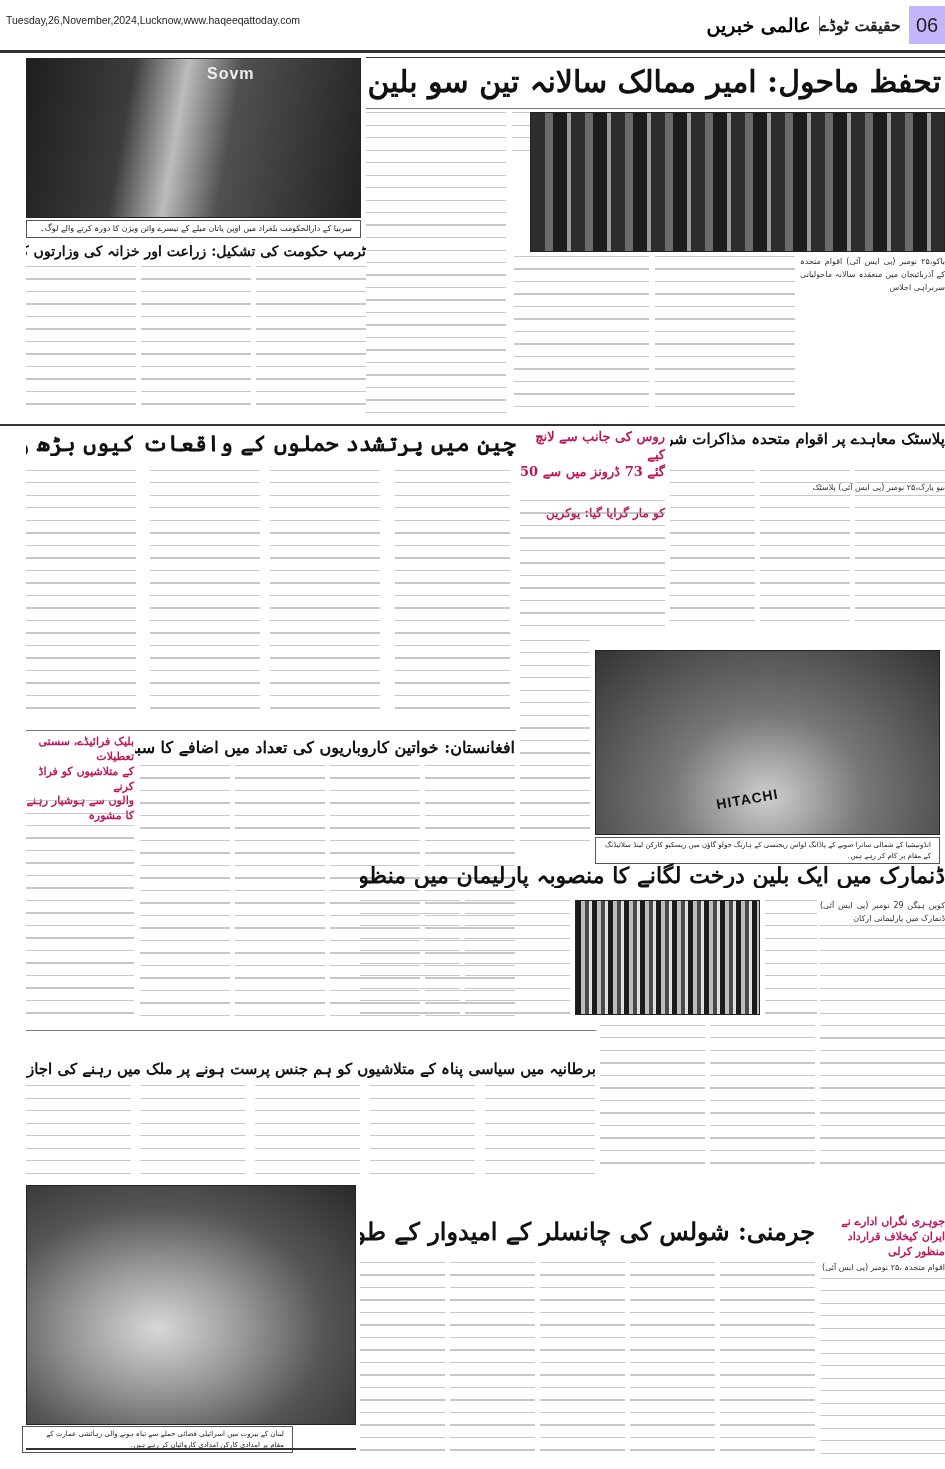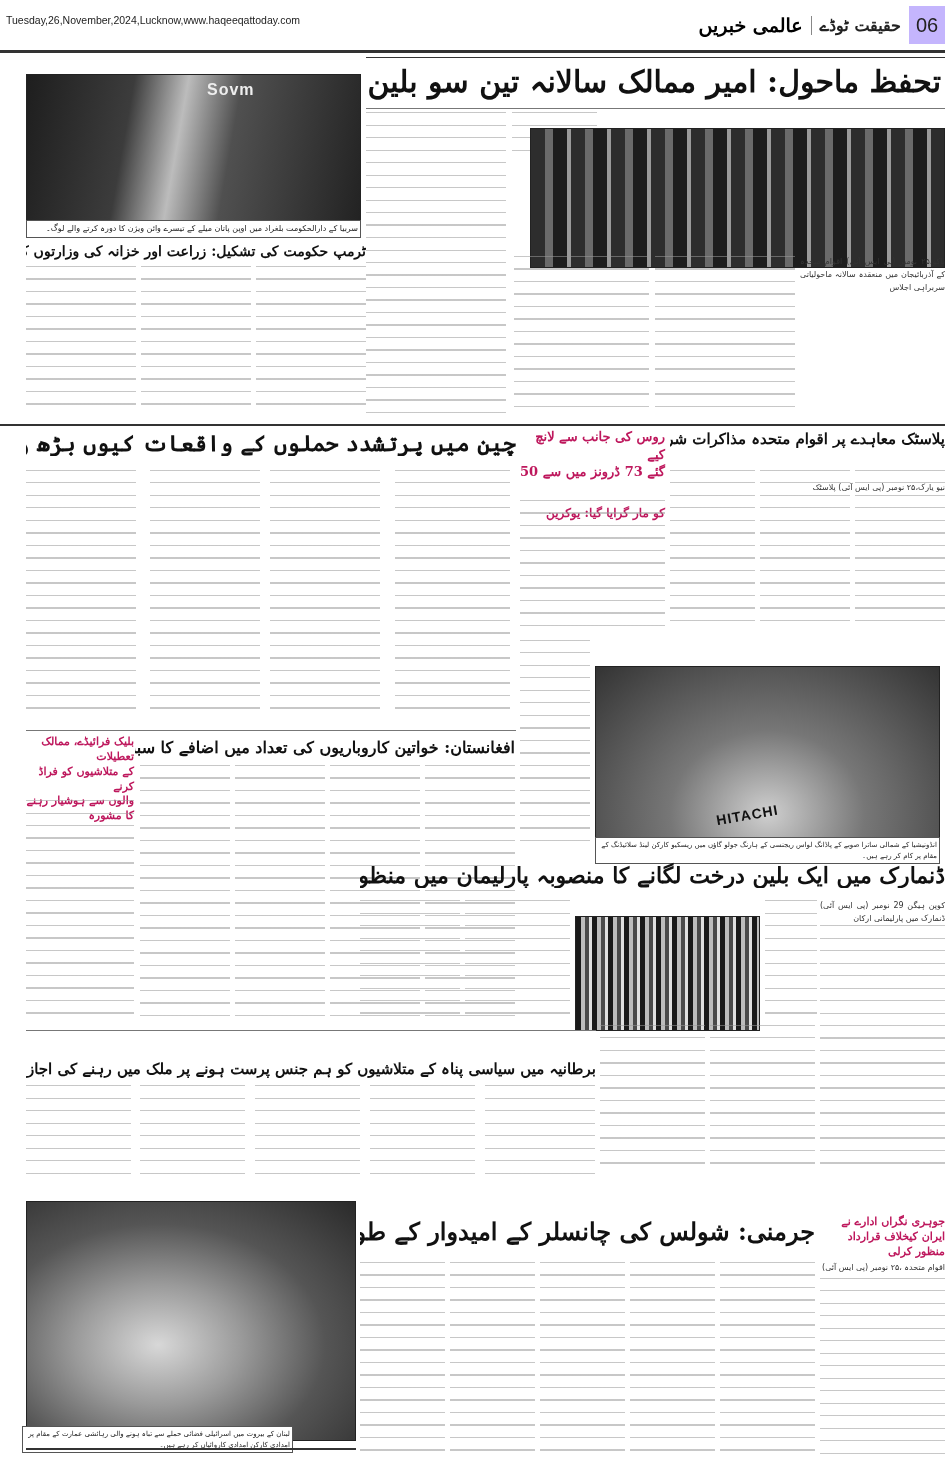--- a/index.html
+++ b/index.html
@@ -1,34 +1,34 @@
 <!DOCTYPE html>
 <html><head>
 <meta charset="utf-8">
 <style>
   * { box-sizing: border-box; margin: 0; padding: 0; }
   body { width: 945px; height: 1469px; background: #ffffff; font-family: "DejaVu Sans", sans-serif; color: #111; position: relative; overflow: hidden; }
   .abs { position: absolute; }
   .masthead-date { left: 6px; top: 14px; font-family: "Liberation Sans", sans-serif; font-size: 10.5px; color: #222; }
   .masthead-right { right: 0; top: 2px; height: 46px; display: flex; align-items: center; gap: 8px; direction: rtl; }
   .page-no { background: #c4b5fd; width: 36px; height: 38px; display: flex; align-items: center; justify-content: center; font-family: "Liberation Sans", sans-serif; font-size: 20px; color: #222; }
-  .paper-name { font-family: "DejaVu Serif", serif; font-size: 16px; font-weight: bold; color: #222; padding-left: 8px; border-left: 1px solid #888; }
+  .paper-name { font-family: "DejaVu Serif", serif; font-size: 16px; font-weight: bold; color: #222; padding-left: 0; border-left: 1px solid #888; }
   .section-name { font-family: "DejaVu Serif", serif; font-size: 19px; font-weight: bold; color: #000; }
   .rule-top { left: 0; top: 50px; width: 945px; height: 3px; background: #333; }
   .rule { background: #333; height: 2px; }
   .thin { background: #777; height: 1px; }
   .headline { font-family: "DejaVu Serif", serif; font-weight: bold; color: #111; direction: rtl; text-align: right; line-height: 1.2; white-space: nowrap; overflow: hidden; }
   .subhead { font-family: "DejaVu Serif", serif; font-weight: bold; color: #be185d; direction: rtl; text-align: right; line-height: 1.35; }
-  .photo { background: linear-gradient(160deg, #6d6d6d 0%, #3a3a3a 35%, #8a8a8a 60%, #2f2f2f 100%); border: 1px solid #222; overflow: hidden; margin-top: 16px; }
+  .photo { background: linear-gradient(160deg, #6d6d6d 0%, #3a3a3a 35%, #8a8a8a 60%, #2f2f2f 100%); border: 1px solid #222; overflow: hidden; }
   .photo.crowd { background: repeating-linear-gradient(90deg, #2d2d2d 0 14px, #6a6a6a 14px 22px, #1d1d1d 22px 36px, #9a9a9a 36px 40px), #444; }
   .photo.forest { background: repeating-linear-gradient(90deg, #1a1a1a 0 5px, #bdbdbd 5px 9px, #4a4a4a 9px 13px, #e0e0e0 13px 16px); }
   .photo.rubble { background: radial-gradient(ellipse at 40% 60%, #d8d8d8 0%, #9a9a9a 30%, #555 60%, #2a2a2a 100%); }
   .photo.dig { background: radial-gradient(ellipse at 50% 80%, #cfcfcf 0%, #777 40%, #333 100%); }
   .photo.wine { background: linear-gradient(100deg, #1e1e1e 0%, #3c3c3c 30%, #bcbcbc 45%, #505050 60%, #222 100%); }
-  .caption { border: 1px solid #555; font-size: 8px; direction: rtl; text-align: right; padding: 2px 2px; color: #222; background: #fff; line-height: 1.5; }
+  .caption { border: 1px solid #555; font-size: 8px; direction: rtl; text-align: right; padding: 2px 8px; color: #222; background: #fff; line-height: 1.5; }
   .text-col { font-size: 8px; line-height: 1.6; color: #333; direction: rtl; text-align: justify; overflow: hidden; }
   .text-col::before { content: ""; }
   .col-lines { background: repeating-linear-gradient(180deg, #9a9a9a 0 1px, transparent 1px 12.5px); opacity: 0.55; }
   .photo-label { position: absolute; font-size: 9px; color: #eee; font-family: "Liberation Sans", sans-serif; font-weight: bold; letter-spacing: 1px; }
 </style>
 </head>
 <body>
 
 <div class="abs masthead-date">Tuesday,26,November,2024,Lucknow,www.haqeeqattoday.com</div>
 <div class="abs masthead-right">
@@ -87,21 +87,21 @@
 <div class="abs col-lines" style="left:395px; top:470px; width:115px; height:250px;"></div>
 <div class="abs thin" style="left:26px; top:730px; width:490px;"></div>
 
 <div class="abs headline" style="left:135px; top:738px; width:380px; font-size:16px;">افغانستان: خواتین کاروباریوں کی تعداد میں اضافے کا سبب کیا؟</div>
 <div class="abs col-lines" style="left:140px; top:765px; width:90px; height:260px;"></div>
 <div class="abs col-lines" style="left:235px; top:765px; width:90px; height:260px;"></div>
 <div class="abs col-lines" style="left:330px; top:765px; width:90px; height:260px;"></div>
 <div class="abs col-lines" style="left:425px; top:765px; width:90px; height:260px;"></div>
 
 <div class="abs subhead" style="left:26px; top:735px; width:108px; font-size:11px;">
-  <div>بلیک فرائیڈے، ممالک تعطیلات</div>
+  <div>بلیک فرائیڈے، سستی تعطیلات</div>
   <div>کے متلاشیوں کو فراڈ کرنے</div>
   <div>والوں سے ہوشیار رہنے کا مشورہ</div>
 </div>
 <div class="abs col-lines" style="left:26px; top:800px; width:108px; height:225px;"></div>
 
 <div class="abs headline" style="left:360px; top:862px; width:585px; font-size:22px;">ڈنمارک میں ایک بلین درخت لگانے کا منصوبہ پارلیمان میں منظور</div>
 <div class="abs photo forest" style="left:575px; top:900px; width:185px; height:115px;"></div>
 <div class="abs text-col" style="left:820px; top:900px; width:125px; height:24px;">کوپن ہیگن 29 نومبر (پی ایس آئی) ڈنمارک میں پارلیمانی ارکان</div>
 <div class="abs col-lines" style="left:820px; top:925px; width:125px; height:245px;"></div>
 <div class="abs col-lines" style="left:765px; top:900px; width:52px; height:120px;"></div>

